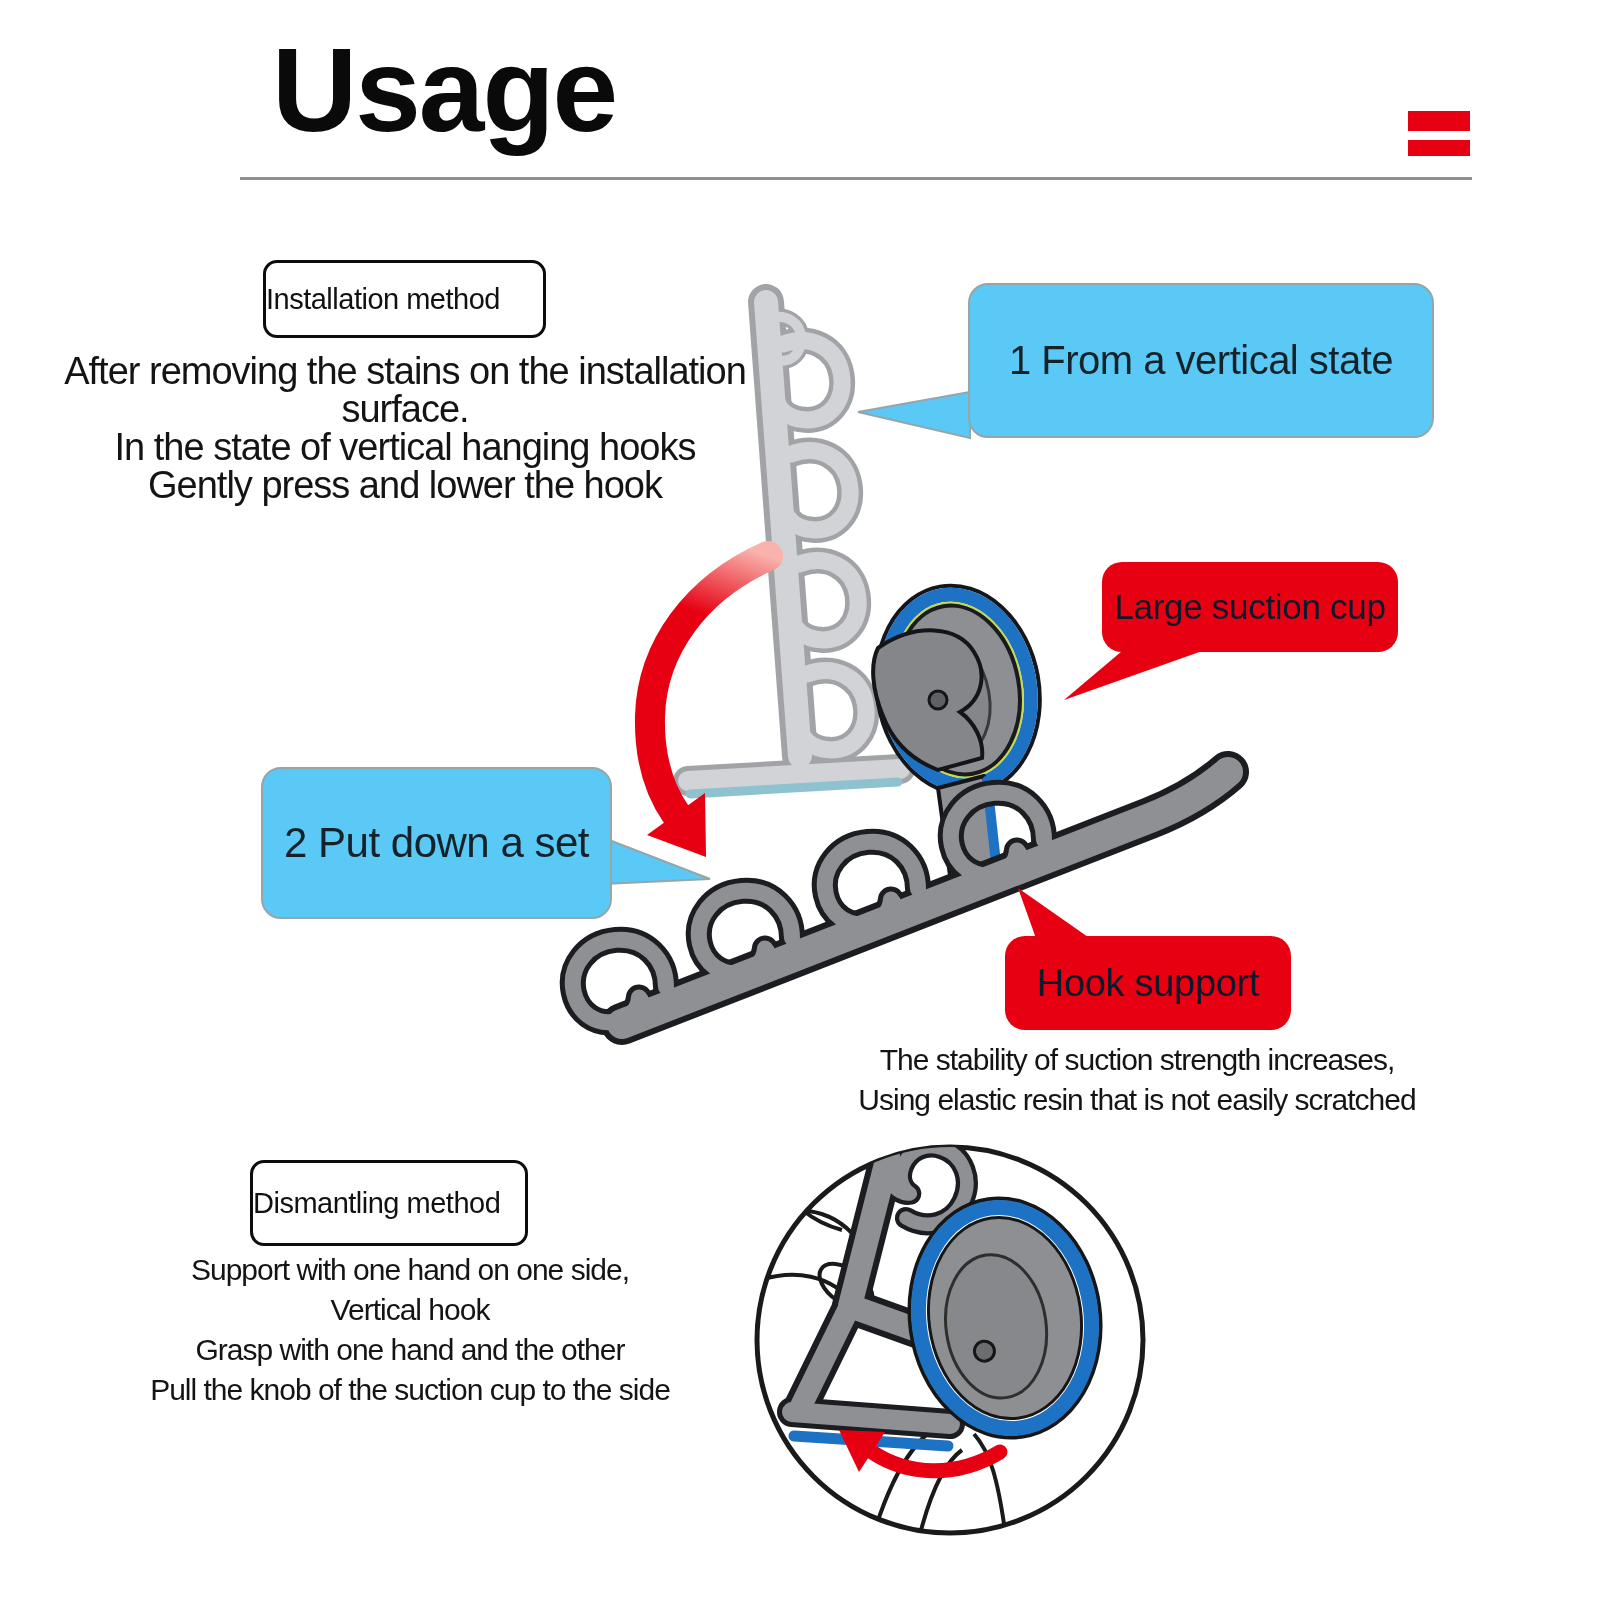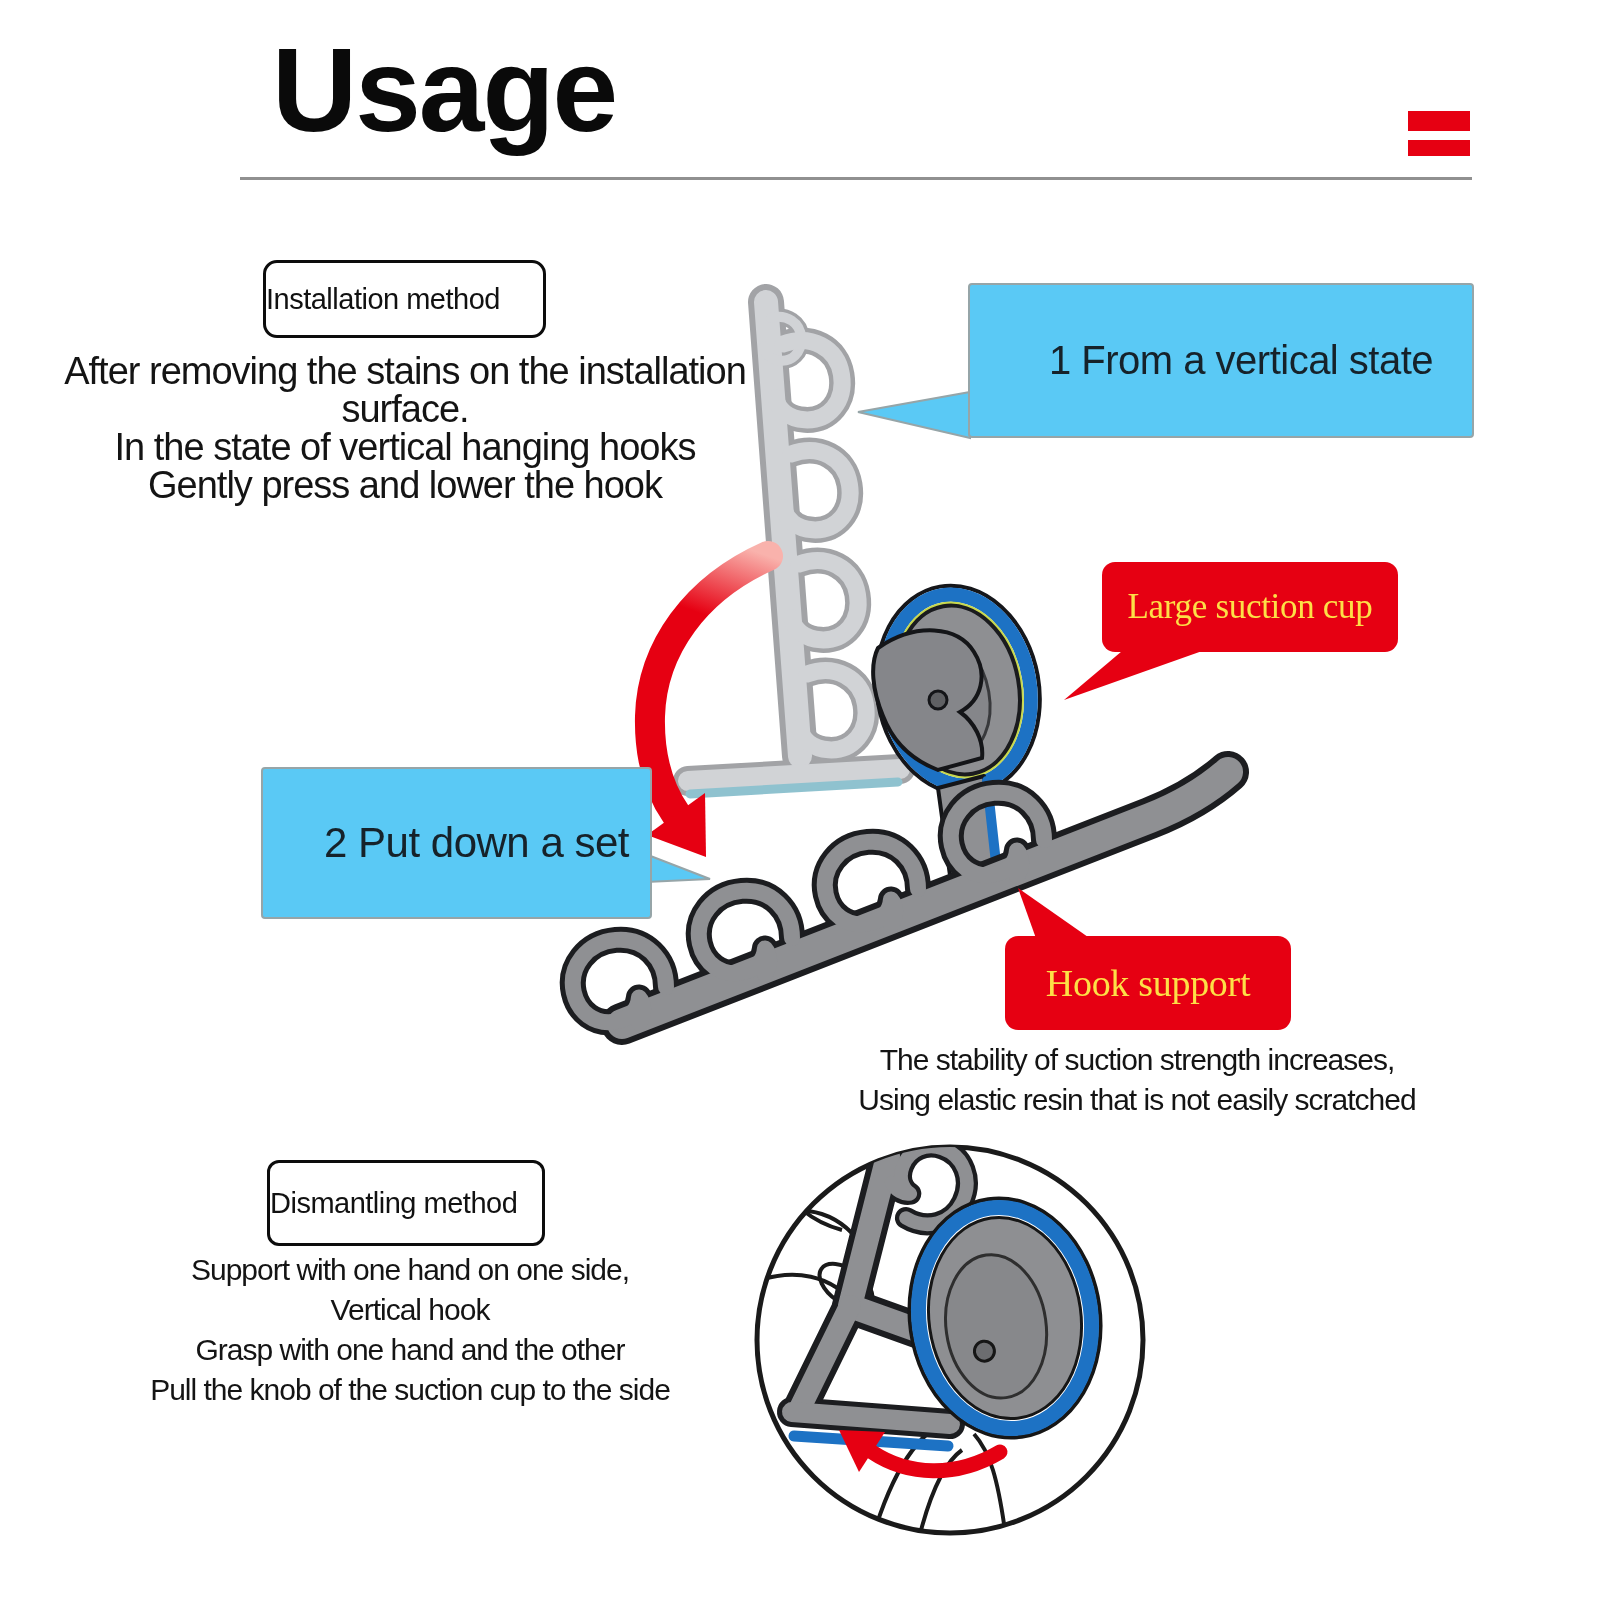--- a/index.html
+++ b/index.html
@@ -21,33 +21,33 @@
     display:flex;align-items:center;
     font-size:29px;letter-spacing:-0.5px;color:#111;
   }
   .para{position:absolute;z-index:2;text-align:center;font-size:38px;letter-spacing:-1px;line-height:38px;color:#141414;}
   .para.wide{line-height:40px;font-size:30px;}
   .callout{
     position:absolute;z-index:2;display:flex;align-items:center;justify-content:center;
     text-align:center;
   }
   .callout.blue{
-    background:#5ac9f5;border:2px solid #96a5a8;border-radius:4px;
-    color:#16222a;font-size:40px;letter-spacing:-0.5px;padding-left:40px;
+    background:#5ac9f5;border:2px solid #96a5a8;border-radius:20px;
+    color:#16222a;font-size:40px;letter-spacing:-0.5px;
   }
   .callout.red{
-    background:#e60012;border:none;border-radius:13px;
-    color:#fde047;font-size:35px;letter-spacing:-0.3px;font-family:Liberation Serif, serif;
+    background:#e60012;border:none;border-radius:20px;
+    color:#0f172a;font-size:35px;letter-spacing:-0.3px;
   }
   #co1{left:968px;top:283px;width:462px;height:151px;}
   #co2{left:261px;top:748px;width:347px;height:148px;font-size:42px;margin-top:19px;}
   #co-cup{left:1102px;top:562px;width:296px;height:90px;}
   #co-hook{left:1005px;top:936px;width:286px;height:94px;font-size:38px;}
   #install-box{left:263px;top:260px;width:277px;height:72px;}
-  #dismantle-box{left:267px;top:1160px;width:272px;height:80px;border-radius:12px;}
+  #dismantle-box{left:250px;top:1160px;width:272px;height:80px;}
   #install-para{left:55px;top:352px;width:700px;}
   #stability-para{left:762px;top:1040px;width:750px;}
   #dismantle-para{left:40px;top:1250px;width:740px;}
 </style>
 </head>
 <body>
 
 <div class="page">
 
   <svg class="art" viewBox="0 0 1600 1600" aria-hidden="true">

